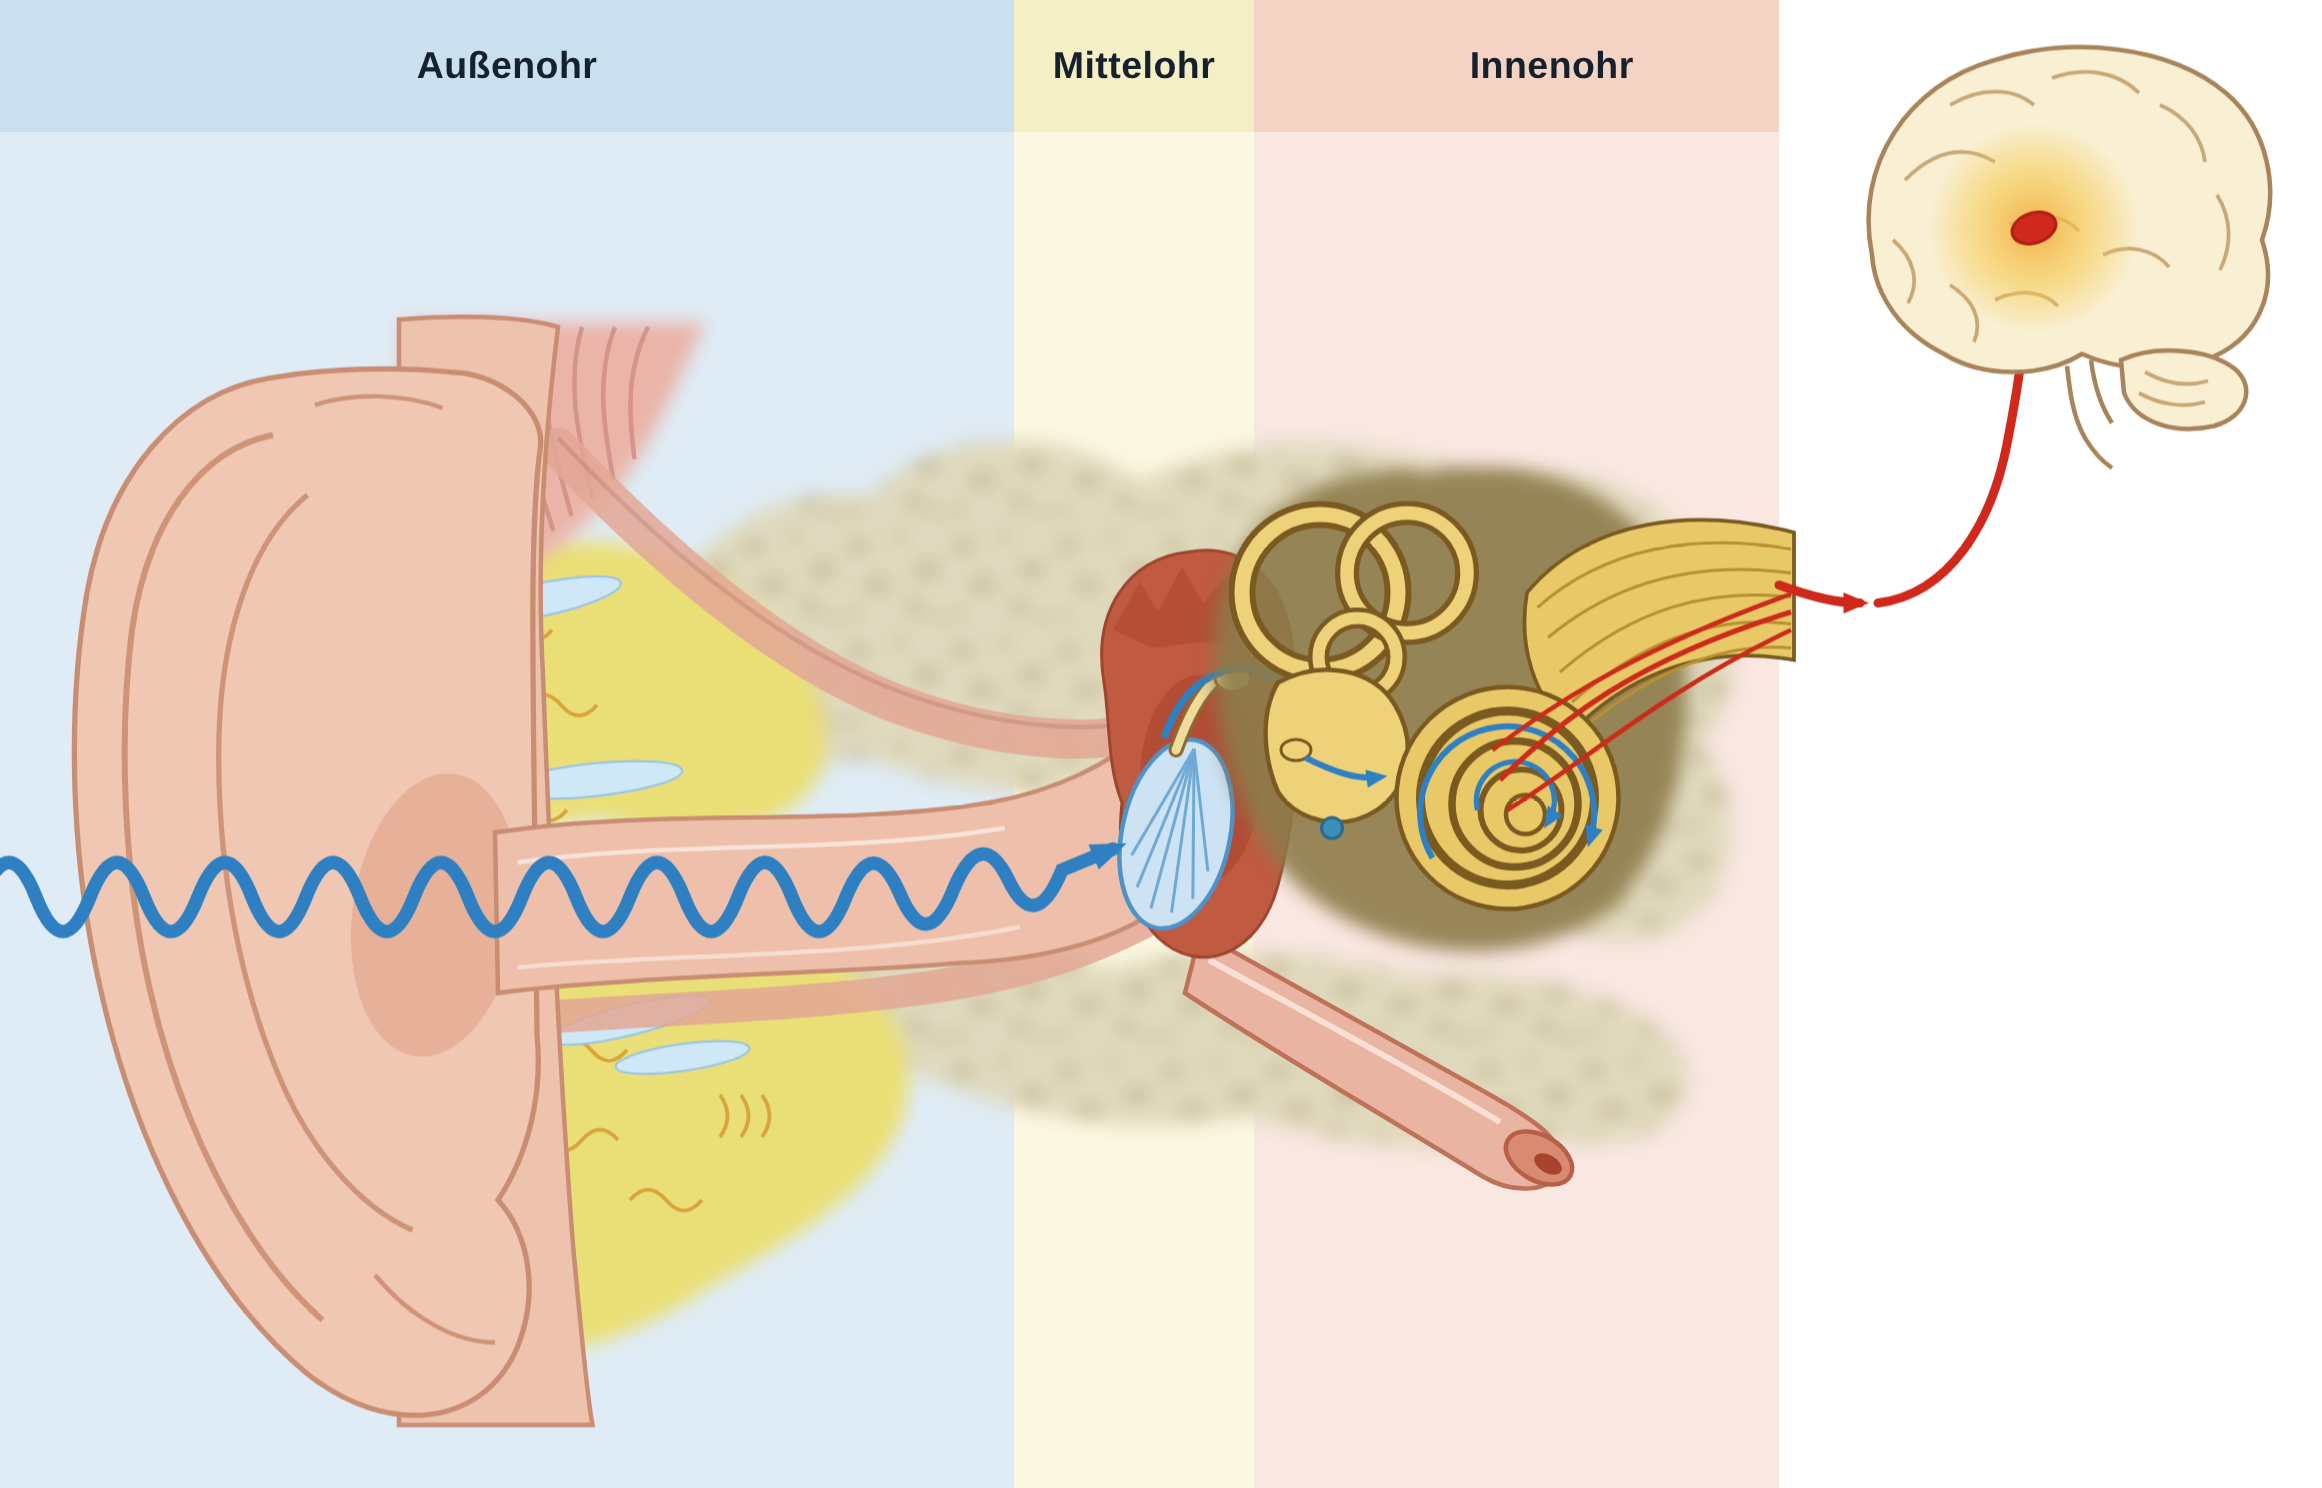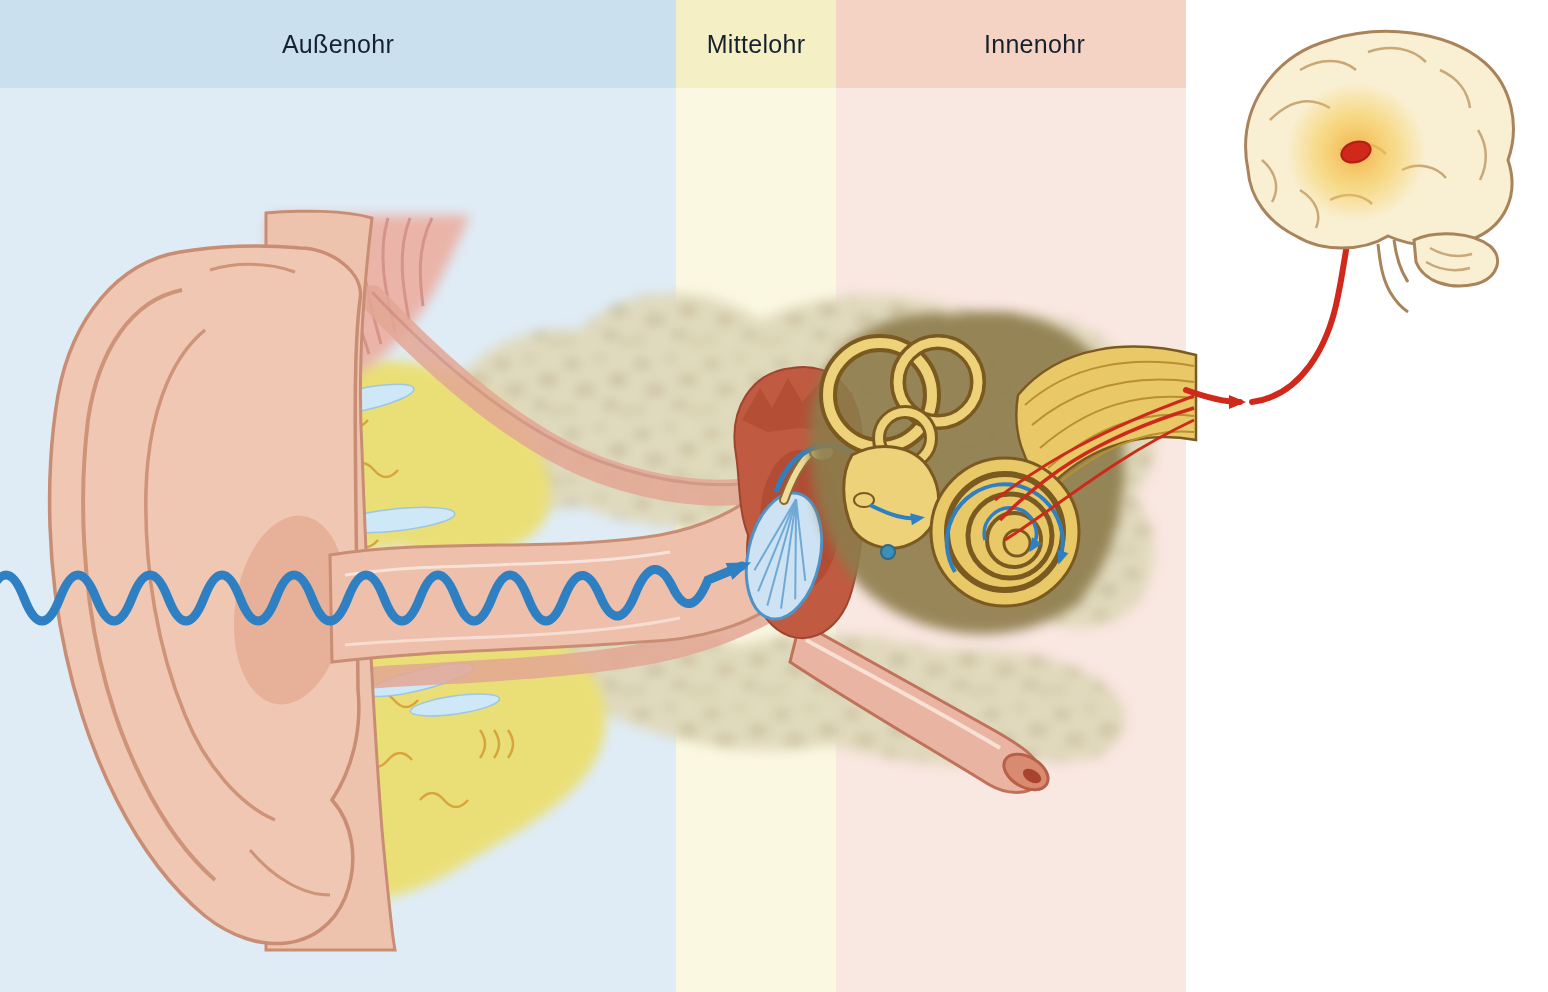--- a/index.html
+++ b/index.html
@@ -1,20 +1,20 @@
 <!DOCTYPE html>
 <html style="--outer-header: #cbe0ef; --outer-body: #dfecf6; --middle-header: #f4efc5; --middle-body: #fbf8e2; --inner-header: #f4d3c4; --inner-body: #f9e7e1; --sound-wave: #2f80c2; --nerve-signal: #d0281a; --bone: #ddd6b6; --skin: #eec3ae; --fatty-tissue: #eadf76; --inner-ear-gold: #e9c868; --brain: #f9efd2; --label-text: #16212e;"><head>
 <meta charset="utf-8">
 <style>
   html,body{margin:0;padding:0;background:#fff;}
   .wrap{position:relative;width:1548px;height:992px;background:#fff;overflow:hidden;
         font-family:"Liberation Sans",sans-serif;}
   .band{position:absolute;top:0;bottom:0;}
   .band .hdr{position:absolute;top:0;left:0;right:0;height:88px;display:flex;
-             align-items:center;justify-content:center;font-size:25px;font-weight:400;
+             align-items:center;justify-content:center;font-size:25px;font-weight:700;
              color:var(--label-text,#16212e);letter-spacing:.3px;}
   .band .bodyc{position:absolute;top:88px;left:0;right:0;bottom:0;}
   #band-outer{left:0;width:676px;}
   #band-outer .hdr{background:var(--outer-header,#cbe0ef);}
   #band-outer .bodyc{background:var(--outer-body,#dfecf6);}
   #band-middle{left:676px;width:160px;}
   #band-middle .hdr{background:var(--middle-header,#f4efc5);}
   #band-middle .bodyc{background:var(--middle-body,#fbf8e2);}
   #band-inner{left:836px;width:350px;}
   #band-inner .hdr{background:var(--inner-header,#f4d3c4);padding-left:47px;}

